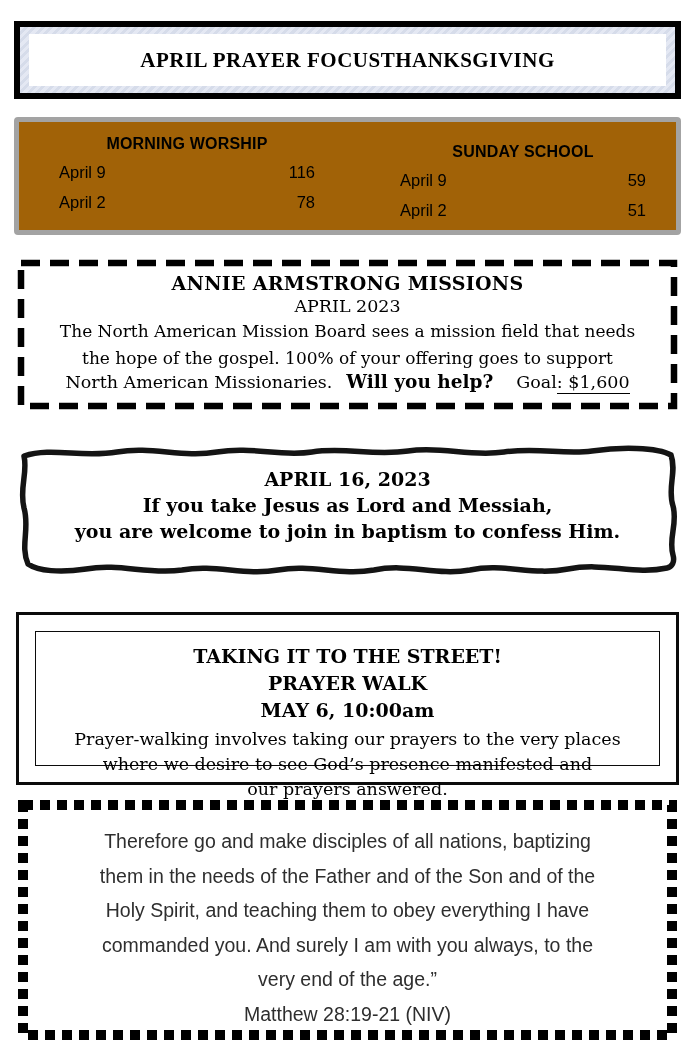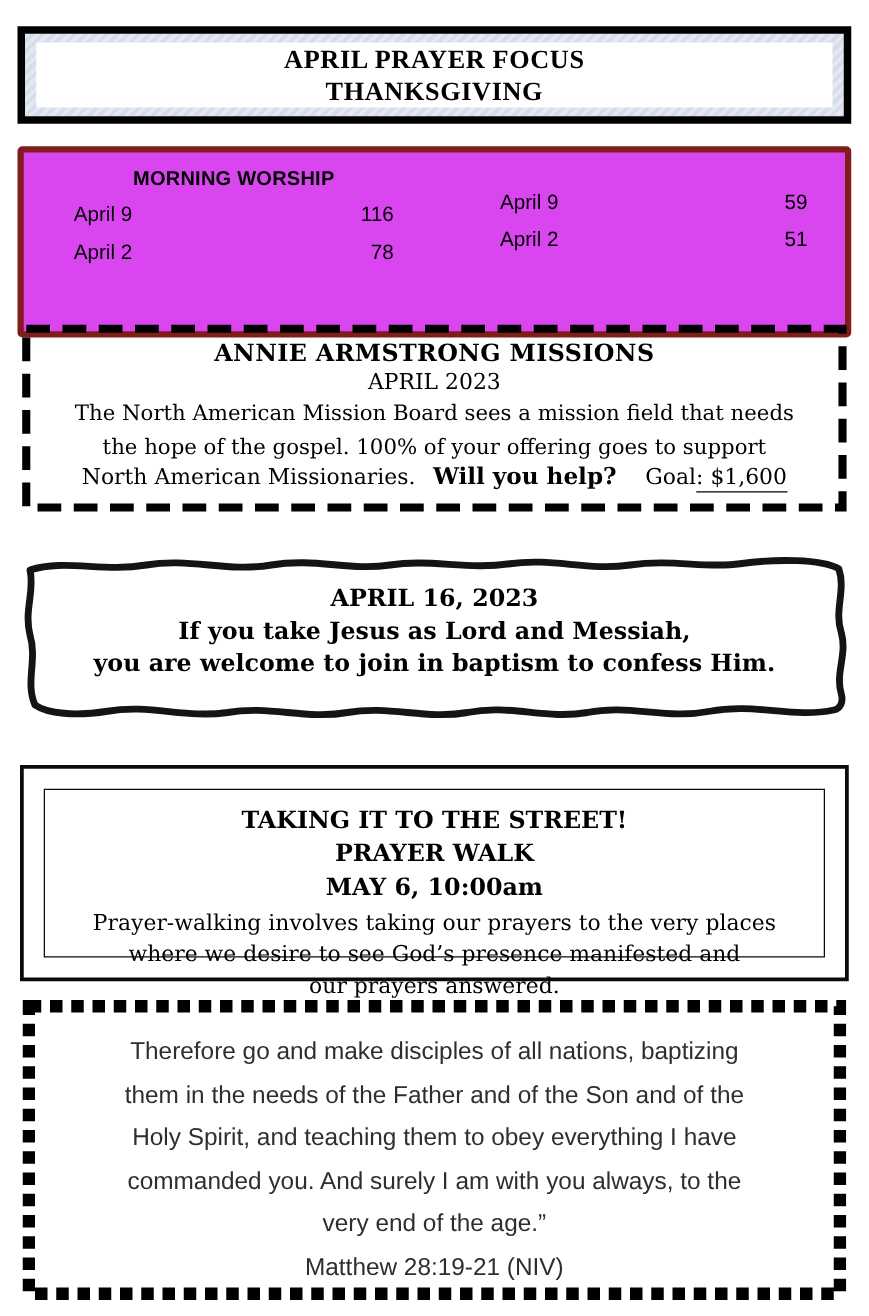--- a/index.html
+++ b/index.html
@@ -6,27 +6,27 @@
   .page{position:relative;width:695px;height:1053px;background:#fff;color:#000;overflow:hidden;
         font-family:"Liberation Serif", serif;}
   .nowrap{white-space:nowrap;}
 
   
   .box-focus{position:absolute;left:14px;top:21px;width:667px;height:78px;box-sizing:border-box;
              border:6px solid #000;
              background:repeating-linear-gradient(135deg,#e4e8f3 0 3px,#d6dcea 3px 6px);
              padding:7px 9px;}
   .box-focus-inner{background:#fff;width:100%;height:100%;box-sizing:border-box;
-             display:flex;flex-direction:column;align-items:center;justify-content:center;}
+             display:flex;flex-direction:row;align-items:center;justify-content:center;}
   .focus-line{font-weight:bold;font-size:21px;letter-spacing:.5px;line-height:1.25;
              font-family:"Liberation Serif", serif;}
 
   
-  .box-att{position:absolute;left:14px;top:117px;width:667px;height:153px;box-sizing:border-box;
-           border:5px solid #7f1d1d;border-radius:4px;background:#d946ef;
+  .box-att{position:absolute;left:14px;top:117px;width:667px;height:118px;box-sizing:border-box;
+           border:5px solid #a3a3a3;border-radius:4px;background:#a16207;
            font-family:"Liberation Sans", sans-serif;}
   .att-cols{display:flex;justify-content:space-between;padding:13px 30px 0 40px;}
   .att-col{width:256px;display:flex;flex-direction:column;}
   .att-col-right{width:246px;margin-top:8px;}
   .att-header{text-align:center;font-weight:bold;font-size:16px;letter-spacing:.2px;}
   .att-row{display:flex;justify-content:space-between;font-size:16.5px;margin-top:8px;line-height:1.35;}
 
   
   .box-missions{position:absolute;left:17px;top:259px;width:661px;height:151px;}
   .box-missions svg.border{position:absolute;left:0;top:0;}
@@ -82,20 +82,21 @@
         <div class="att-row">
           <span>April 9</span>
           <span>116</span>
         </div>
         <div class="att-row">
           <span>April 2</span>
           <span>78</span>
         </div>
       </div>
       <div class="att-col att-col-right">
+        <div class="att-header nowrap">SUNDAY SCHOOL</div>
         <div class="att-row">
           <span>April 9</span>
           <span>59</span>
         </div>
         <div class="att-row">
           <span>April 2</span>
           <span>51</span>
         </div>
       </div>
     </div>

